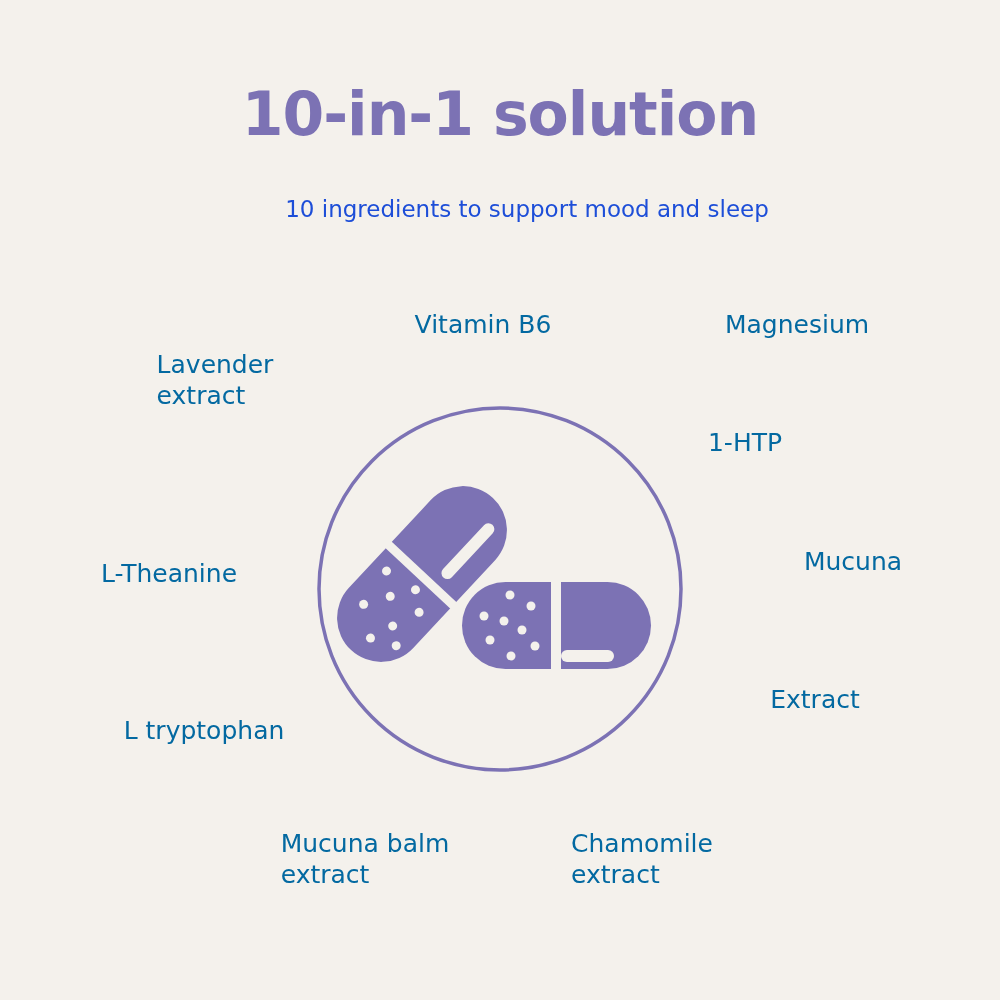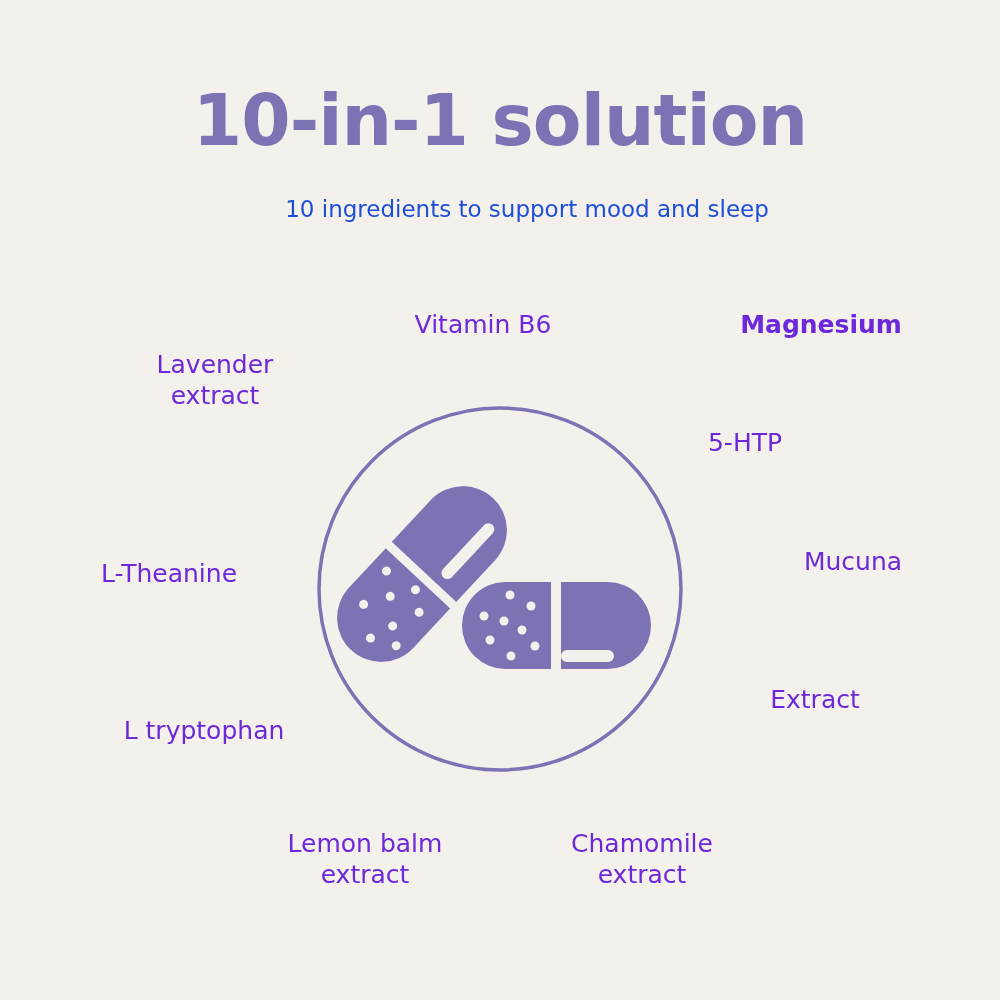--- a/index.html
+++ b/index.html
@@ -15,21 +15,21 @@
       font-family: "Liberation Sans", "DejaVu Sans", sans-serif;
     }
     .title {
       position: absolute;
       left: 0;
       top: 78px;
       width: 1000px;
       text-align: center;
       font-family: "DejaVu Sans", "Liberation Sans", sans-serif;
       font-weight: bold;
-      font-size: 71px;
+      font-size: 60px;
       letter-spacing: -1px;
       color: #7C72B4;
       line-height: 1.2;
       margin: 0;
     }
     .subtitle {
       position: absolute;
       left: 0;
       top: 196px;
       width: 1000px;
@@ -37,25 +37,24 @@
       font-family: "DejaVu Sans", "Liberation Sans", sans-serif;
       font-size: 23px;
       color: #1d4ed8;
       line-height: 1.2;
       margin: 0;
       padding-left: 27px;
     }
     .label {
       position: absolute;
       transform: translateX(-50%);
-      text-align: center;
       font-family: "DejaVu Sans", "Liberation Sans", sans-serif;
       font-size: 25px;
       line-height: 31px;
-      color: #6d28d9;
+      color: #0369a1;
       white-space: nowrap;
     }
     .label span {
       display: block;
     }
     .emblem {
       position: absolute;
       left: 0;
       top: 0;
       width: 1000px;
@@ -108,50 +107,50 @@
       <circle cx="535" cy="646" r="4.5"></circle>
       <circle cx="511" cy="656" r="4.5"></circle>
     </g>
   </g>
 </svg>
 
 <div class="label" style="left:483px; top:309px;">
   <span>Vitamin B6</span>
 </div>
 
-<div class="label" style="left:821px; top:309px;font-weight:bold;">
+<div class="label" style="left:797px; top:309px;">
   <span>Magnesium</span>
 </div>
 
 <div class="label" style="left:215px; top:349px;">
   <span>Lavender</span>
   <span>extract</span>
 </div>
 
 <div class="label" style="left:745px; top:427px;">
-  <span>5-HTP</span>
+  <span>1-HTP</span>
 </div>
 
 <div class="label" style="left:169px; top:546px;margin-top:12px;">
   <span>L-Theanine</span>
 </div>
 
 <div class="label" style="left:853px; top:546px;">
   <span>Mucuna</span>
 </div>
 
 <div class="label" style="left:815px; top:684px;">
   <span>Extract</span>
 </div>
 
 <div class="label" style="left:204px; top:715px;">
   <span>L tryptophan</span>
 </div>
 
 <div class="label" style="left:365px; top:828px;">
-  <span>Lemon balm</span>
+  <span>Mucuna balm</span>
   <span>extract</span>
 </div>
 
 <div class="label" style="left:642px; top:828px;">
   <span>Chamomile</span>
   <span>extract</span>
 </div>
 
 </body></html>

